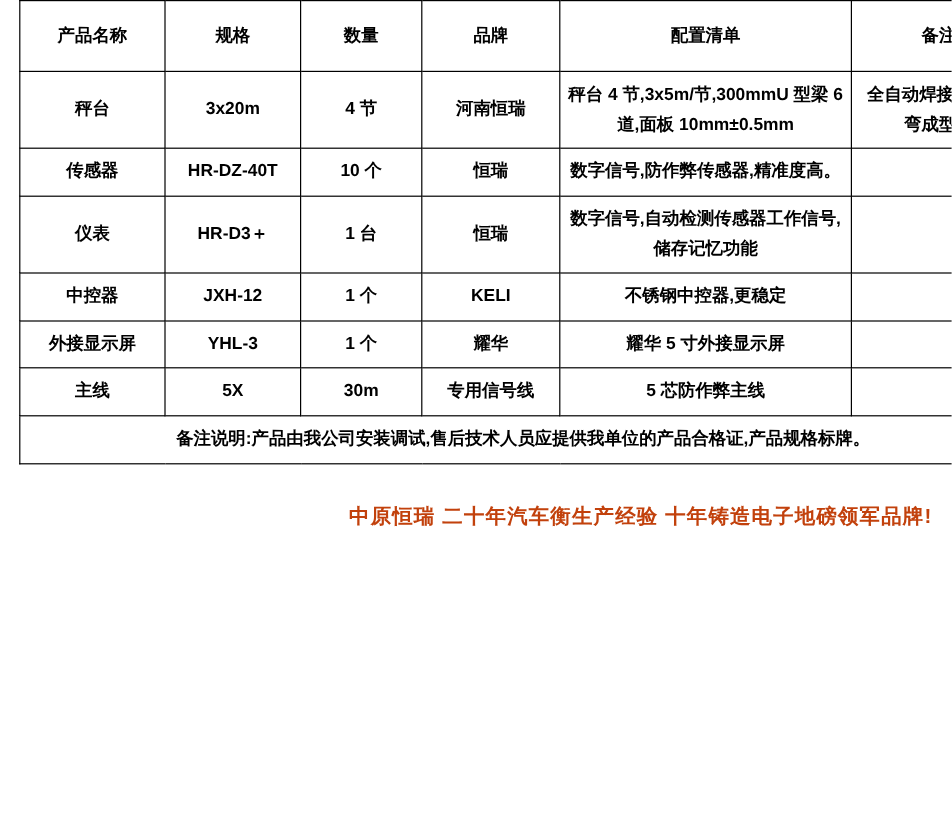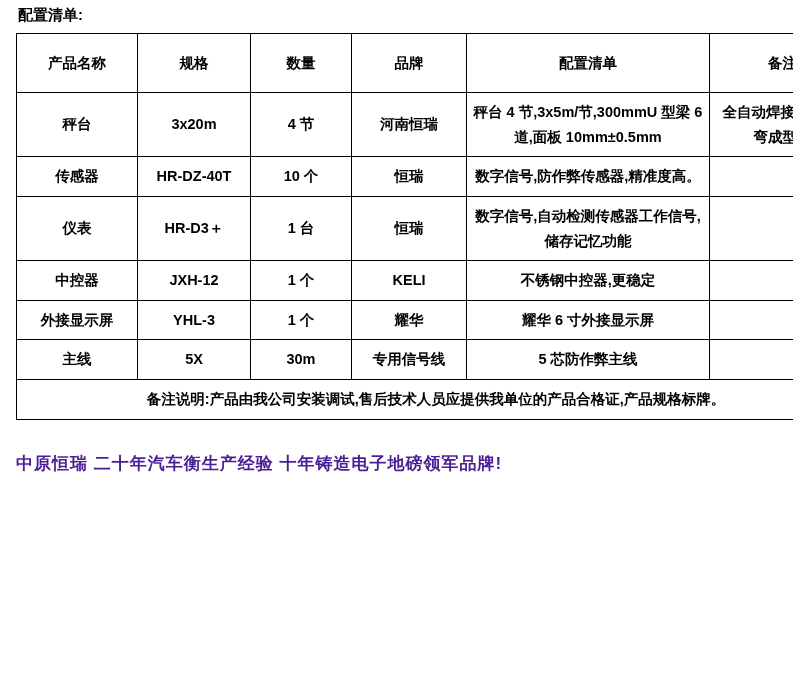--- a/index.html
+++ b/index.html
@@ -70,35 +70,34 @@
   td.note-cell.empty {
     text-align: center;
   }
   .remark-row td {
     text-align: left;
     padding: 9px 8px;
     font-size: 14.5px;
     line-height: 1.6;
   }
   .footer-slogan {
-    text-align: left;
-    color: #4c1d95;
+    text-align: right;
+    color: #c2410c;
     font-weight: bold;
     font-size: 17px;
     letter-spacing: 1px;
     padding-top: 32px;
   }
 </style>
 </head>
 <body>
 
 <div class="page">
 
 
-  <div class="subtitle">配置清单:</div>
 
   <table class="spec">
     <thead>
       <tr>
         <td class="col-name">产品名称</td>
         <td class="col-spec">规格</td>
         <td class="col-qty">数量</td>
         <td class="col-brand">品牌</td>
         <td class="col-param">配置清单</td>
         <td class="col-note">备注</td>
@@ -140,21 +139,21 @@
         <td>KELI</td>
         <td class="param-cell">不锈钢中控器,更稳定</td>
         <td class="note-cell empty"></td>
       </tr>
 
       <tr>
         <td>外接显示屏</td>
         <td>YHL-3</td>
         <td>1 个</td>
         <td>耀华</td>
-        <td class="param-cell">耀华 6 寸外接显示屏</td>
+        <td class="param-cell">耀华 5 寸外接显示屏</td>
         <td class="note-cell empty"></td>
       </tr>
 
       <tr>
         <td>主线</td>
         <td>5X</td>
         <td>30m</td>
         <td>专用信号线</td>
         <td class="param-cell">5 芯防作弊主线</td>
         <td class="note-cell empty"></td>

